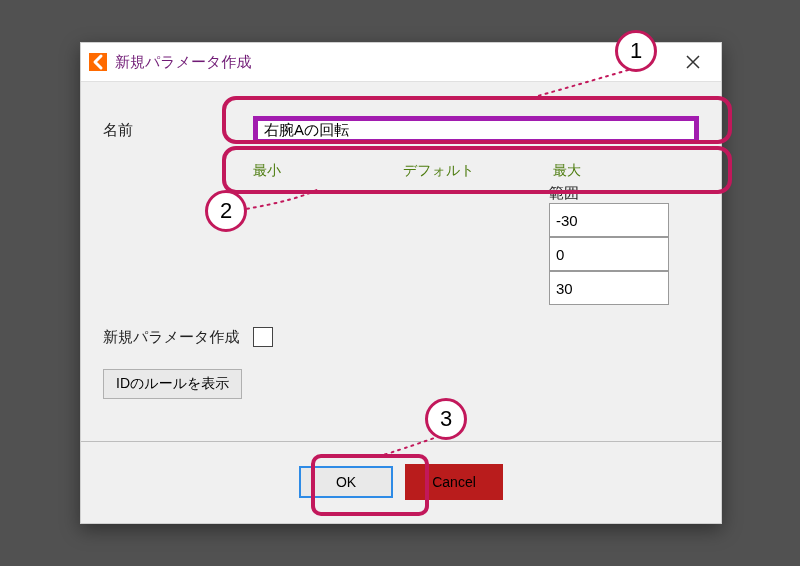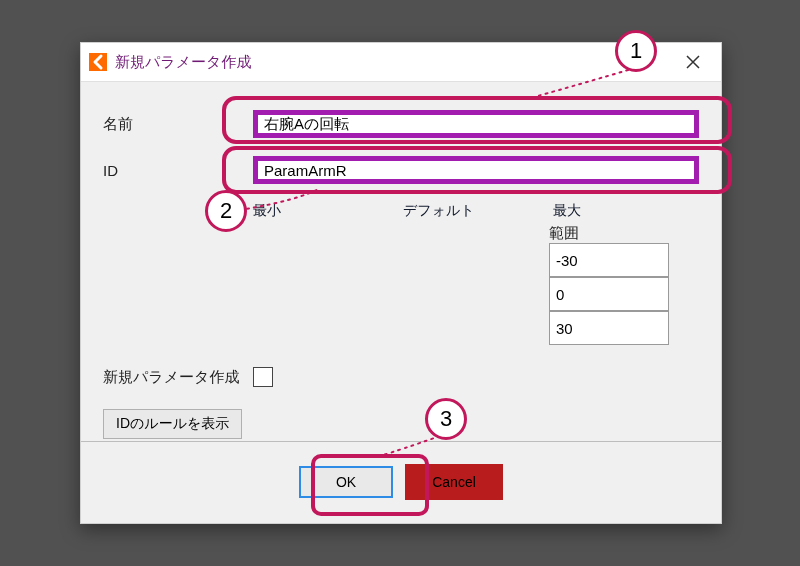--- a/index.html
+++ b/index.html
@@ -57,21 +57,21 @@
   }
   .body {
     padding: 28px 22px 0 22px;
     position: relative;
   }
   .row {
     display: flex;
     align-items: center;
     margin-bottom: 18px;
   }
-  .row.rname { }
+  .row.rname { margin-top: 6px; }
   .label {
     width: 150px;
     font-size: 15px;
     color: #222;
   }
   .field-wrap {
     flex: 1;
   }
   input.text {
     width: 100%;
@@ -82,21 +82,21 @@
     border: 5px solid #a21caf;
     background: #fff;
   }
   .range-labels {
     display: flex;
     margin-left: 150px;
     margin-bottom: 4px;
   }
   .range-labels > div {
     font-size: 14px;
-    color: #0f172a;
+    color: #4d7c0f;
   }
   .range-labels .lmin { width: 150px; }
   .range-labels .ldef { width: 150px; }
   .range-labels .lmax { width: 100px; }
   .range-row {
     display: flex;
     align-items: flex-end;
     margin-bottom: 22px;
     flex-direction: column;
   }
@@ -217,26 +217,20 @@
 
   <div class="body">
 
     <div class="row rname">
       <div class="label">名前</div>
       <div class="field-wrap">
         <input class="text" type="text" value="右腕Aの回転" style="">
       </div>
     </div>
 
-    <div class="row">
-      <div class="label">ID</div>
-      <div class="field-wrap">
-        <input class="text" type="text" value="ParamArmR" style="">
-      </div>
-    </div>
 
     <div class="range-labels">
       <div class="lmin">最小</div>
       <div class="ldef">デフォルト</div>
       <div class="lmax">最大</div>
     </div>
 
     <div class="range-row">
       <div class="label">範囲</div>
       <input class="small" type="text" value="-30" style="">

